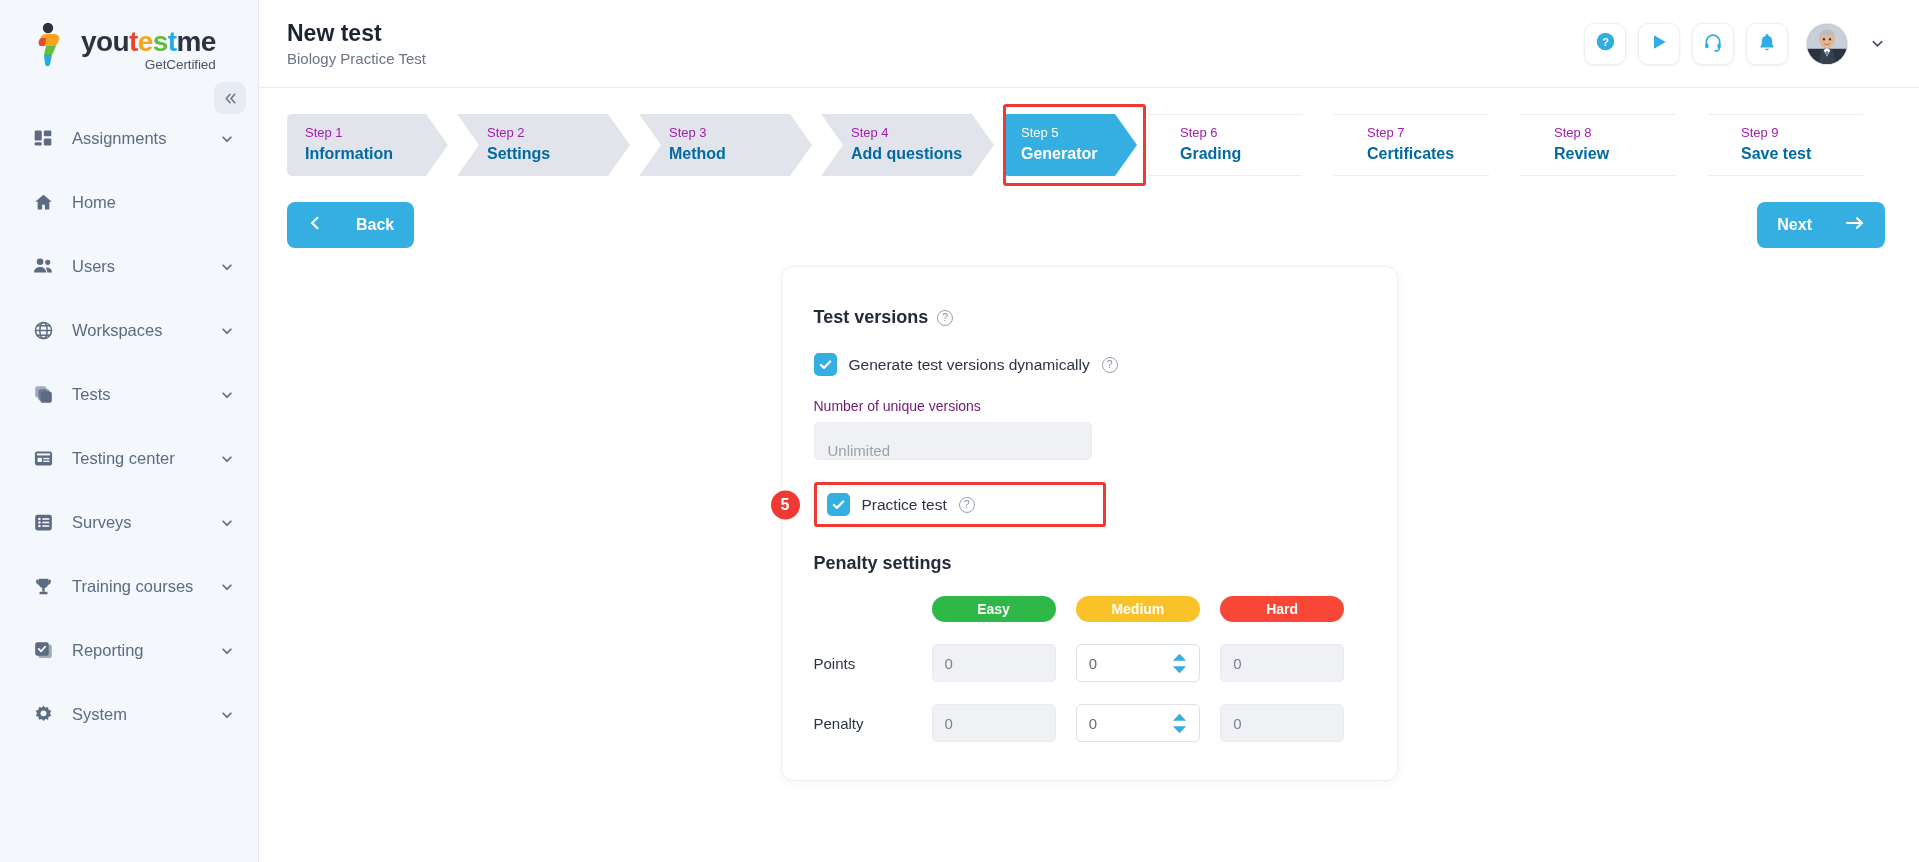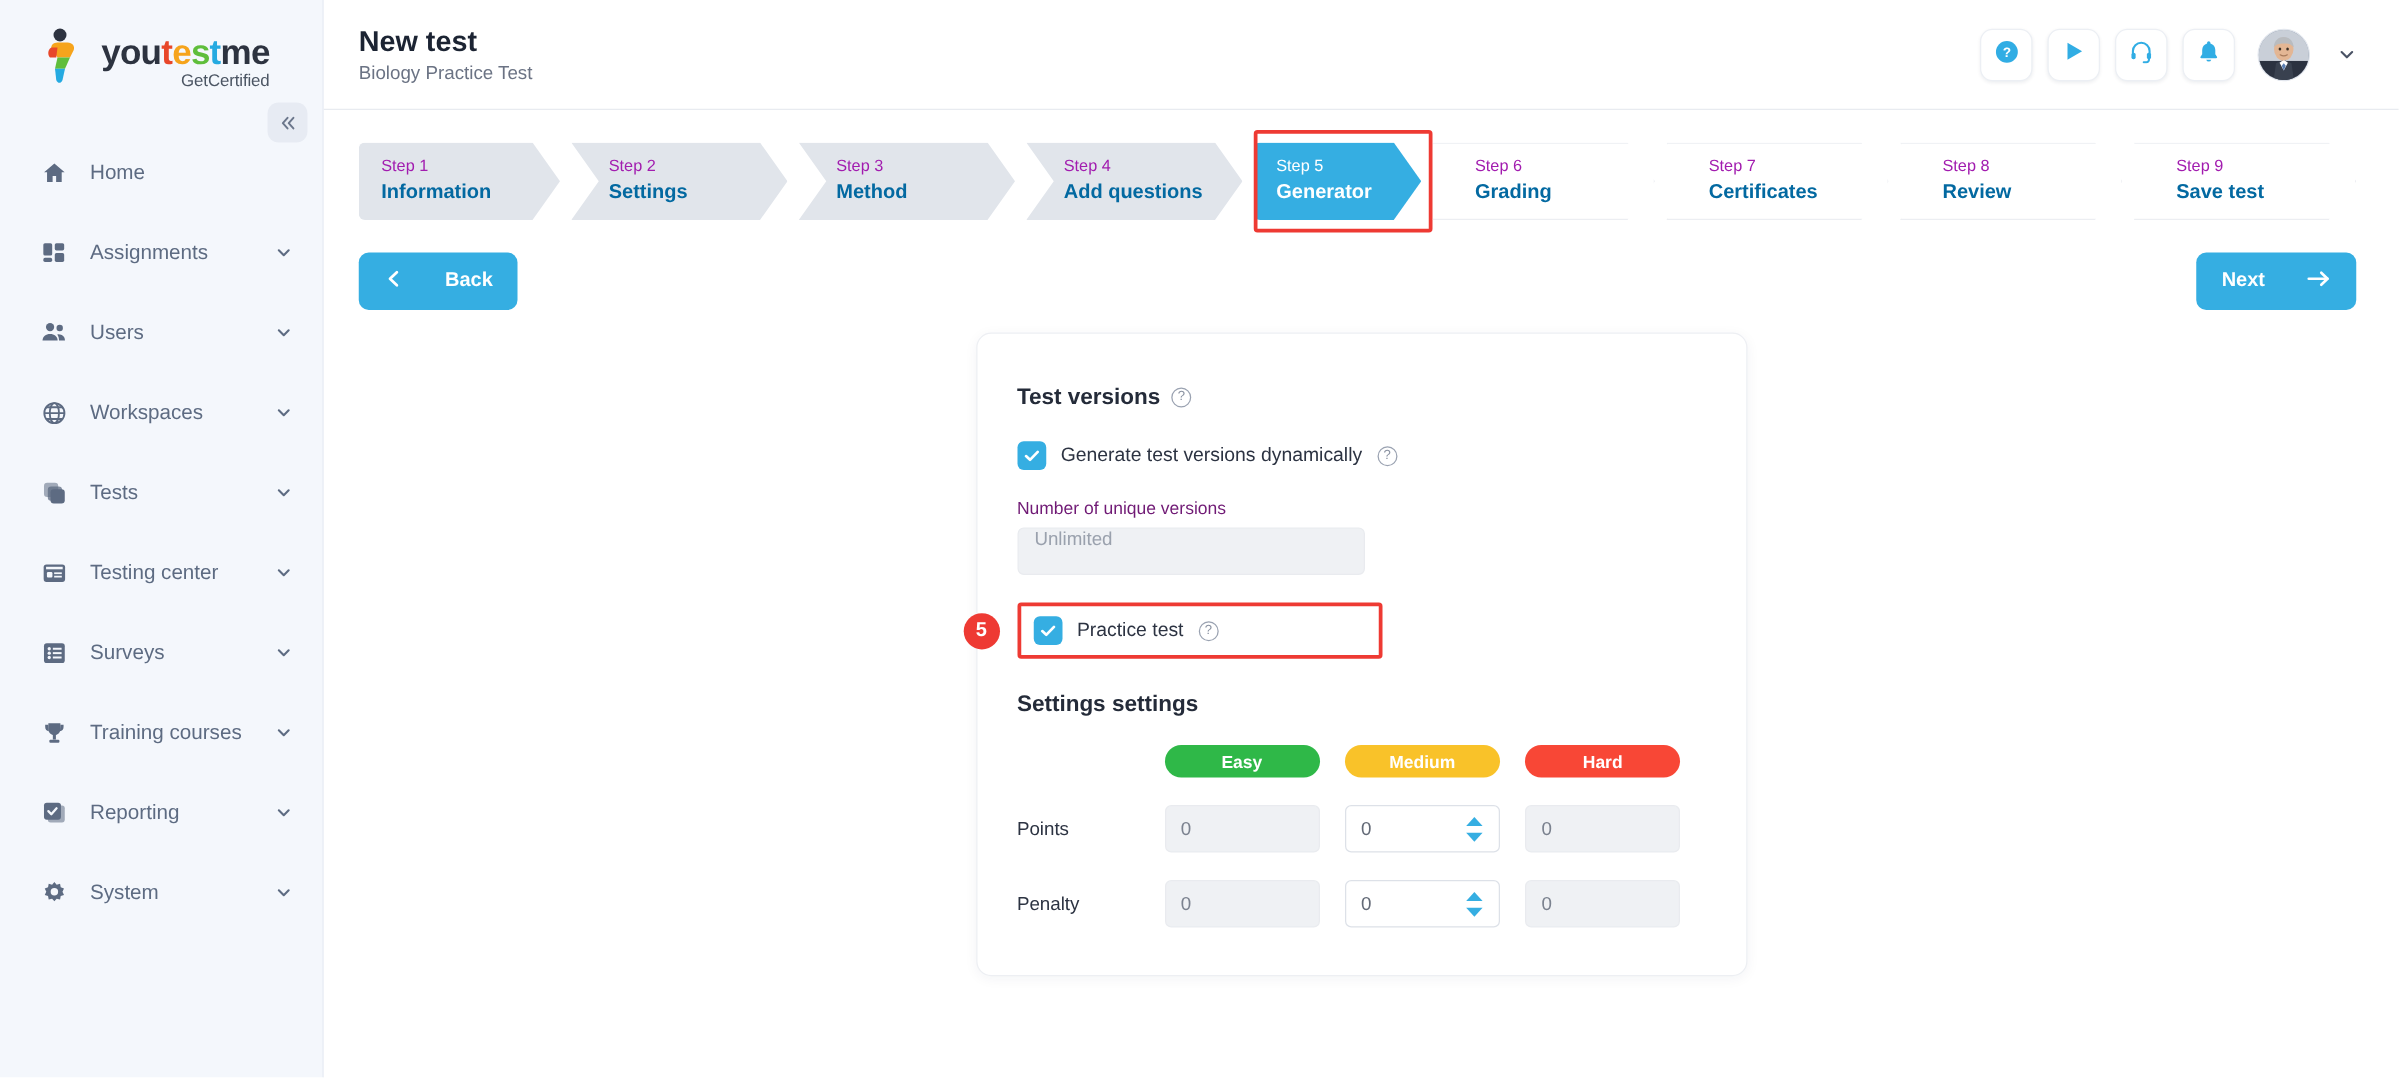--- a/index.html
+++ b/index.html
@@ -147,21 +147,21 @@
     width: 23px; height: 23px; border-radius: 5px; background: #35aee2;
     display: flex; align-items: center; justify-content: center;
     flex: 0 0 23px; cursor: pointer;
   }
   .chk svg { display: block; }
   .chk-label { font-size: 15.5px; color: #2c3342; }
   .field-label { font-size: 14px; color: #701a75; margin-top: 22px; }
   .input {
     margin-top: 8px; width: 278px; height: 38px;
     background: #eff1f4; border: 1px solid #e9ebef; border-radius: 5px;
-    display: flex; align-items: flex-start; padding: 0 13px;
+    display: flex; align-items: flex-end; padding: 0 13px;
     font-size: 15px; color: #9aa1ad;
   }
 
   .practice-box {
     margin-top: 22px; border: 3px solid #ee3a33; border-radius: 3px;
     padding: 8px 10px; width: 292px; position: relative;
   }
   .practice-box .chk-row { margin-top: 0; }
   .badge-5 {
     position: absolute; left: -46px; top: 50%; transform: translateY(-50%);
@@ -228,42 +228,42 @@
           <polyline points="7.5,3.5 3.5,8 7.5,12.5"></polyline>
           <polyline points="12.5,3.5 8.5,8 12.5,12.5"></polyline>
         </svg>
       </span>
     </div>
 
     <nav class="nav">
 
       <div class="nav-item">
         <span class="nav-icon">
-          <svg width="21" height="21" viewBox="0 0 24 24" fill="currentColor">
-              <path d="M12 3.2 2.6 11.1h2.7V20h5.1v-5.3h3.2V20h5.1v-8.9h2.7z"></path>
-            </svg>
-        </span>
-        <span class="nav-label">Home</span>
-      </div>
-
-      <div class="nav-item">
-        <span class="nav-icon">
           <svg width="20" height="20" viewBox="0 0 24 24" fill="currentColor">
               <rect x="2" y="3" width="8.5" height="12" rx="1.6"></rect>
               <rect x="13" y="3" width="9" height="7" rx="1.6"></rect>
               <rect x="13" y="12.5" width="9" height="8.5" rx="1.6"></rect>
               <rect x="2" y="17" width="8.5" height="4" rx="1.6"></rect>
             </svg>
         </span>
         <span class="nav-label">Assignments</span>
         <span class="nav-caret">
           <svg width="14" height="14" viewBox="0 0 16 16" fill="none" stroke="currentColor" stroke-width="1.9" stroke-linecap="round" stroke-linejoin="round">
               <polyline points="3.5,6 8,10.5 12.5,6"></polyline>
             </svg>
         </span>
+      </div>
+
+      <div class="nav-item">
+        <span class="nav-icon">
+          <svg width="21" height="21" viewBox="0 0 24 24" fill="currentColor">
+              <path d="M12 3.2 2.6 11.1h2.7V20h5.1v-5.3h3.2V20h5.1v-8.9h2.7z"></path>
+            </svg>
+        </span>
+        <span class="nav-label">Home</span>
       </div>
 
       <div class="nav-item">
         <span class="nav-icon">
           <svg width="22" height="22" viewBox="0 0 24 24" fill="currentColor">
               <circle cx="8.8" cy="7.3" r="3.6"></circle>
               <circle cx="17.2" cy="8" r="2.8"></circle>
               <path d="M2.2 19c0-3.6 3-5.8 6.6-5.8s6.6 2.2 6.6 5.8z"></path>
               <path d="M16.3 13.6c3 .2 5.5 2 5.5 5.4h-5.2c0-2-.5-3.8-1.6-5.2z"></path>
             </svg>
@@ -558,21 +558,21 @@
             <span class="chk">
               <svg width="15" height="15" viewBox="0 0 16 16" fill="none" stroke="#ffffff" stroke-width="2.3" stroke-linecap="round" stroke-linejoin="round">
                   <polyline points="3,8.4 6.4,11.6 13,4.8"></polyline>
                 </svg>
             </span>
             <span class="chk-label">Practice test</span>
             <span class="help-dot">?</span>
           </div>
         </div>
 
-        <div class="qs-title">Settings settings</div>
+        <div class="qs-title">Penalty settings</div>
 
         <table class="qs">
           <tbody>
               <tr>
             <td class="rowlabel"></td>
             <td class="cellpad">
               <div class="pill easy">Easy</div>
             </td>
             <td class="cellpad">
               <div class="pill medium">Medium</div>

